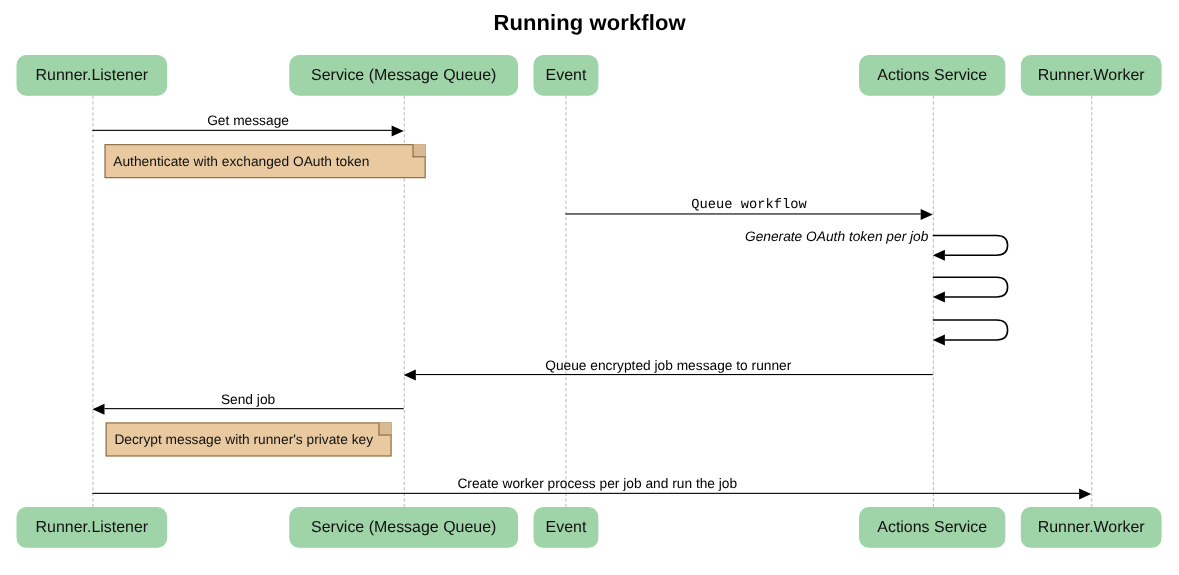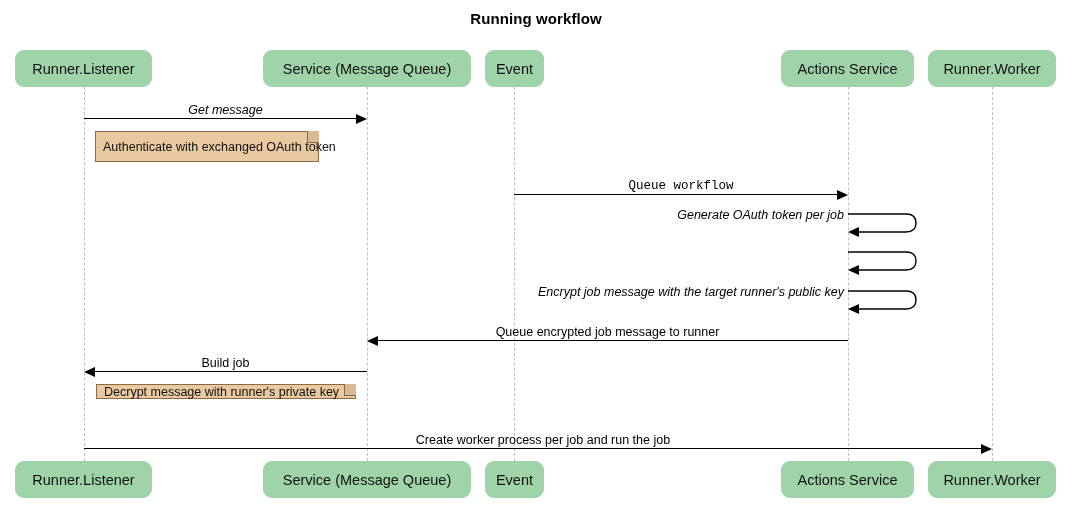--- a/index.html
+++ b/index.html
@@ -18,21 +18,21 @@
     height: 523px;
     background: #ffffff;
     overflow: hidden;
   }
   .title {
     position: absolute;
     left: 0;
     top: 10px;
     width: 1072px;
     text-align: center;
-    font-size: 15px;
+    font-size: 20px;
     font-weight: bold;
     color: #000000;
     letter-spacing: 0.1px;
   }
   
   .participant {
     position: absolute;
     height: 37px;
     background: #9fd3a8;
     border: 1px solid #9fd3a8;
@@ -155,23 +155,23 @@
   </div>
   <div class="participant" style="left:781px; top:461px; width:133px;">
     <span>Actions Service</span>
   </div>
   <div class="participant" style="left:928px; top:461px; width:128px;">
     <span>Runner.Worker</span>
   </div>
 
   <div class="msg-line" style="left:84px; top:118px; width:272px;"></div>
   <div class="arrowhead right" style="left:356px; top:113.5px;"></div>
-  <div class="msg-label" style="left:84px; top:103px; width:283px;font-style:italic;">Get message</div>
-
-  <div class="note" style="left:95px; top:131px; width:224px; height:31px;">
+  <div class="msg-label" style="left:84px; top:103px; width:283px;">Get message</div>
+
+  <div class="note" style="left:95px; top:131px; width:292px; height:31px;">
     <span class="note-text">Authenticate with exchanged OAuth token</span>
     <span class="note-fold"></span>
   </div>
 
   <div class="msg-line" style="left:514px; top:194px; width:323px;"></div>
   <div class="arrowhead right" style="left:837px; top:189.5px;"></div>
   <div class="msg-label" style="left:514px; top:179px; width:334px;font-family:Liberation Mono, monospace;">Queue workflow</div>
 
   <div class="selfloop" style="left:848px; top:208px;">
     <svg width="80" height="36" viewBox="0 0 80 36">
@@ -187,31 +187,30 @@
       <path d="M 11 19 L 0 24 L 11 29 Z" fill="#000000"></path>
     </svg>
   </div>
 
   <div class="selfloop" style="left:848px; top:285px;">
     <svg width="80" height="36" viewBox="0 0 80 36">
       <path d="M 0 6 L 58 6 Q 68 6 68 15 Q 68 24 58 24 L 11 24" fill="none" stroke="#000000" stroke-width="1.4"></path>
       <path d="M 11 19 L 0 24 L 11 29 Z" fill="#000000"></path>
     </svg>
   </div>
-  <div class="msg-label rightalign" style="left:310px; top:285px; width:534px;">Encrypt job message with the target runner's public key</div>
 
   <div class="msg-line" style="left:378px; top:340px; width:470px;"></div>
   <div class="arrowhead left" style="left:367px; top:335.5px;"></div>
   <div class="msg-label" style="left:367px; top:325px; width:481px;">Queue encrypted job message to runner</div>
 
   <div class="msg-line" style="left:95px; top:371px; width:272px;"></div>
   <div class="arrowhead left" style="left:84px; top:366.5px;"></div>
-  <div class="msg-label" style="left:84px; top:356px; width:283px;">Build job</div>
-
-  <div class="note" style="left:96px; top:384px; width:260px; height:15px;">
+  <div class="msg-label" style="left:84px; top:356px; width:283px;">Send job</div>
+
+  <div class="note" style="left:96px; top:384px; width:260px; height:31px;">
     <span class="note-text">Decrypt message with runner's private key</span>
     <span class="note-fold"></span>
   </div>
 
   <div class="msg-line" style="left:84px; top:448px; width:897px;"></div>
   <div class="arrowhead right" style="left:981px; top:443.5px;"></div>
   <div class="msg-label" style="left:89px; top:433px; width:908px;">Create worker process per job and run the job</div>
 
 </div>
 

